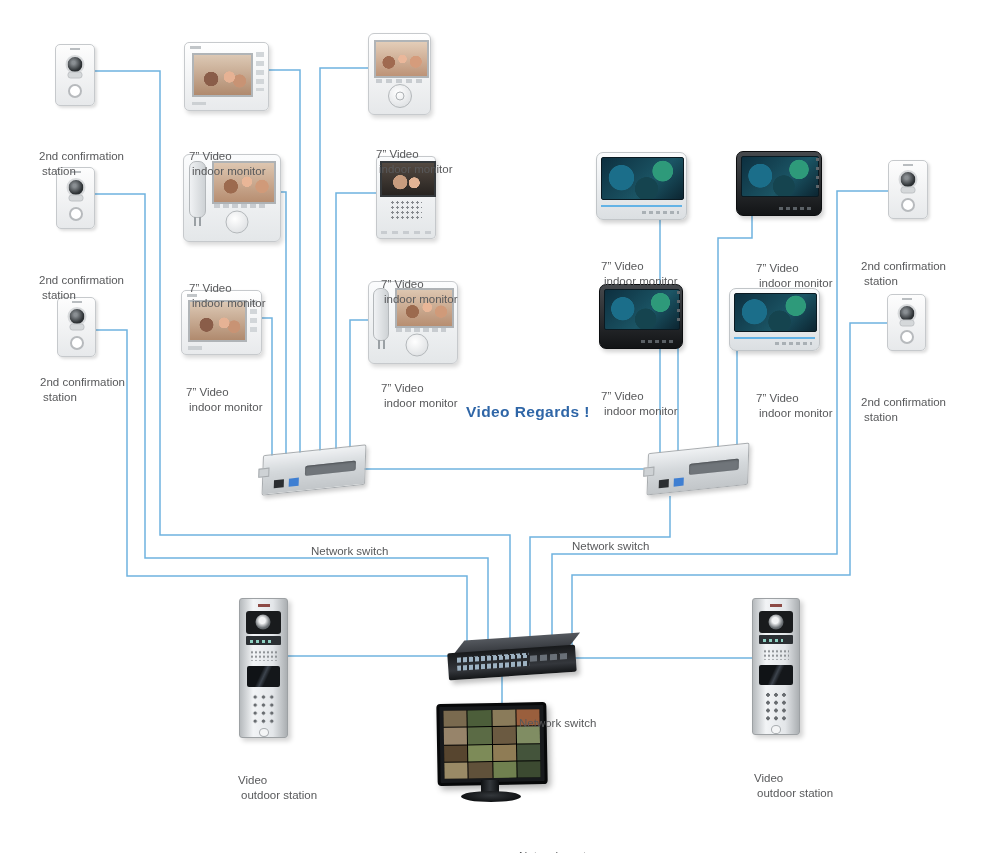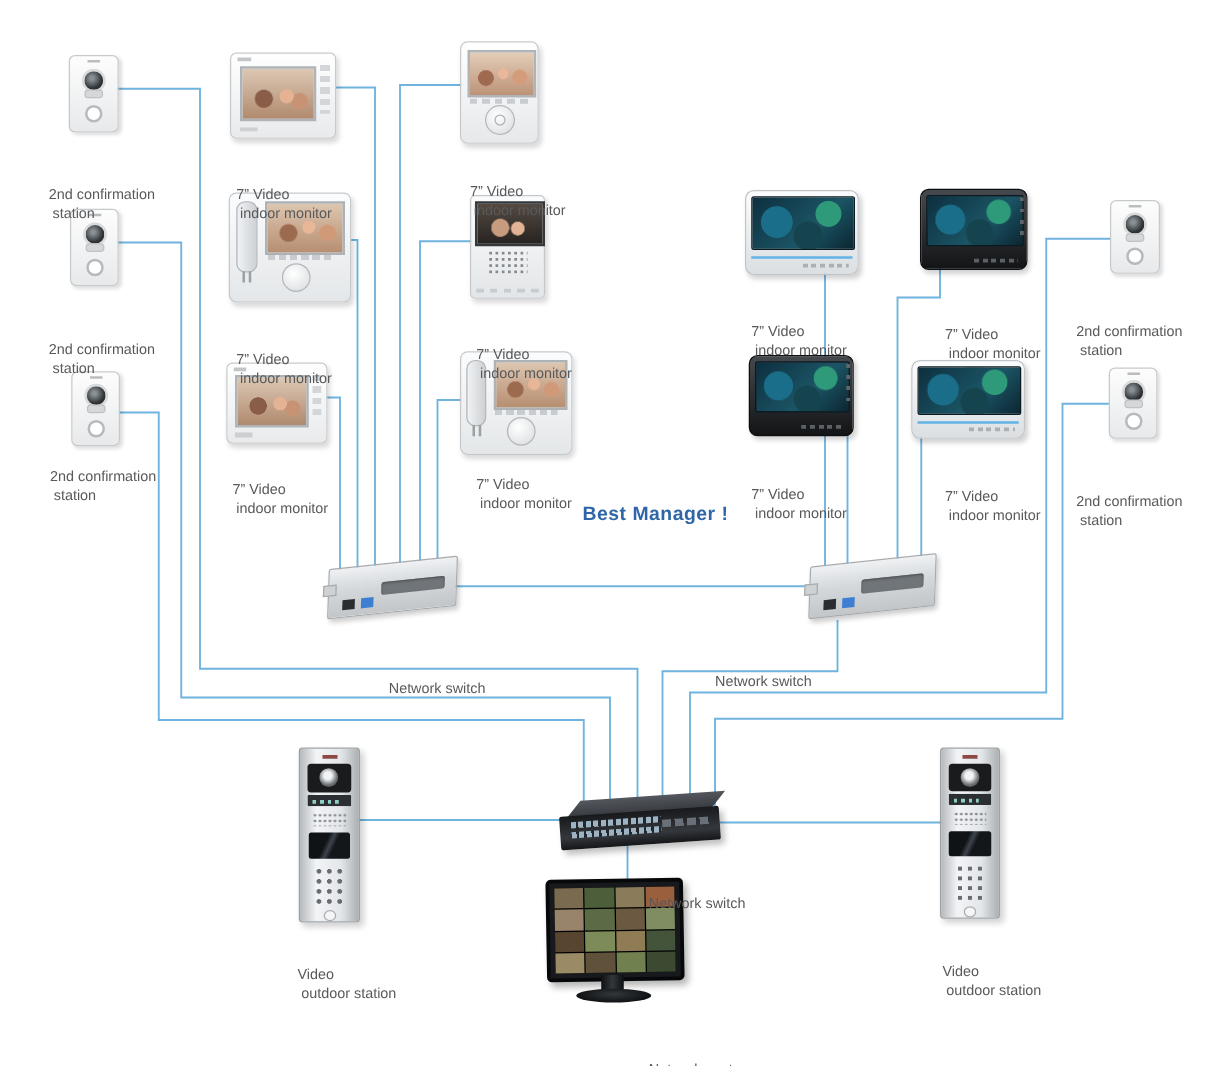--- a/index.html
+++ b/index.html
@@ -330,21 +330,21 @@
           <div></div>
           <div></div>
           <div></div>
           <div></div>
         </div>
       </div>
       <div class="mgr-neck"></div>
       <div class="mgr-base"></div>
     </div>
 
-  <div class="banner" style="left: 466px; top: 403px; color: rgb(47, 102, 167);">Best Manager !</div>
+  <div class="banner" style="left: 466px; top: 403px; color: rgb(47, 102, 167);">Video Regards !</div>
 
   <div class="lbl" style="left:39px;top:113px;">
       <span>2nd confirmation</span>
       <span>station</span>
     </div>
   <div class="lbl" style="left:39px;top:237px;">
       <span>2nd confirmation</span>
       <span>station</span>
     </div>
   <div class="lbl" style="left:40px;top:339px;">

